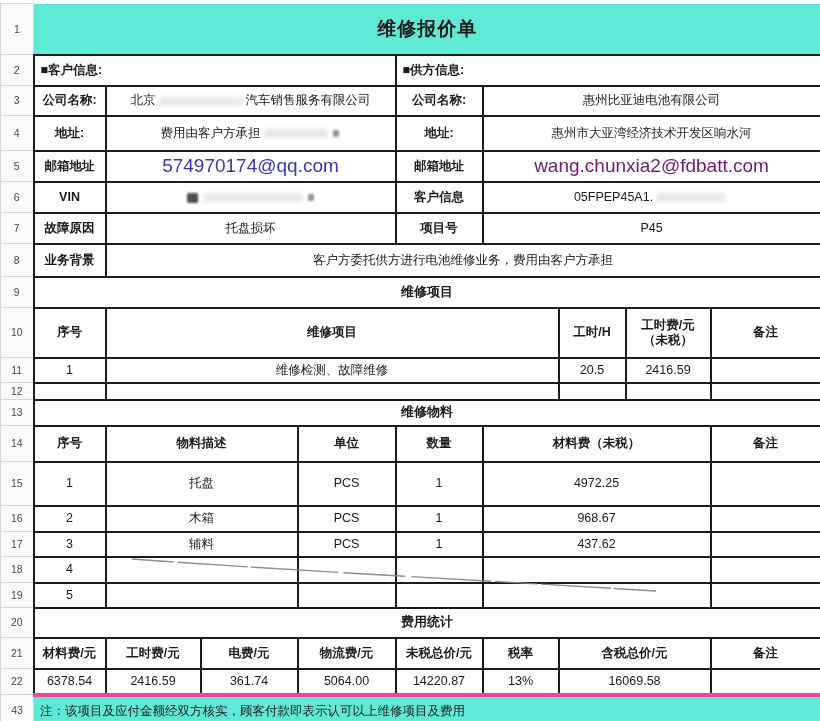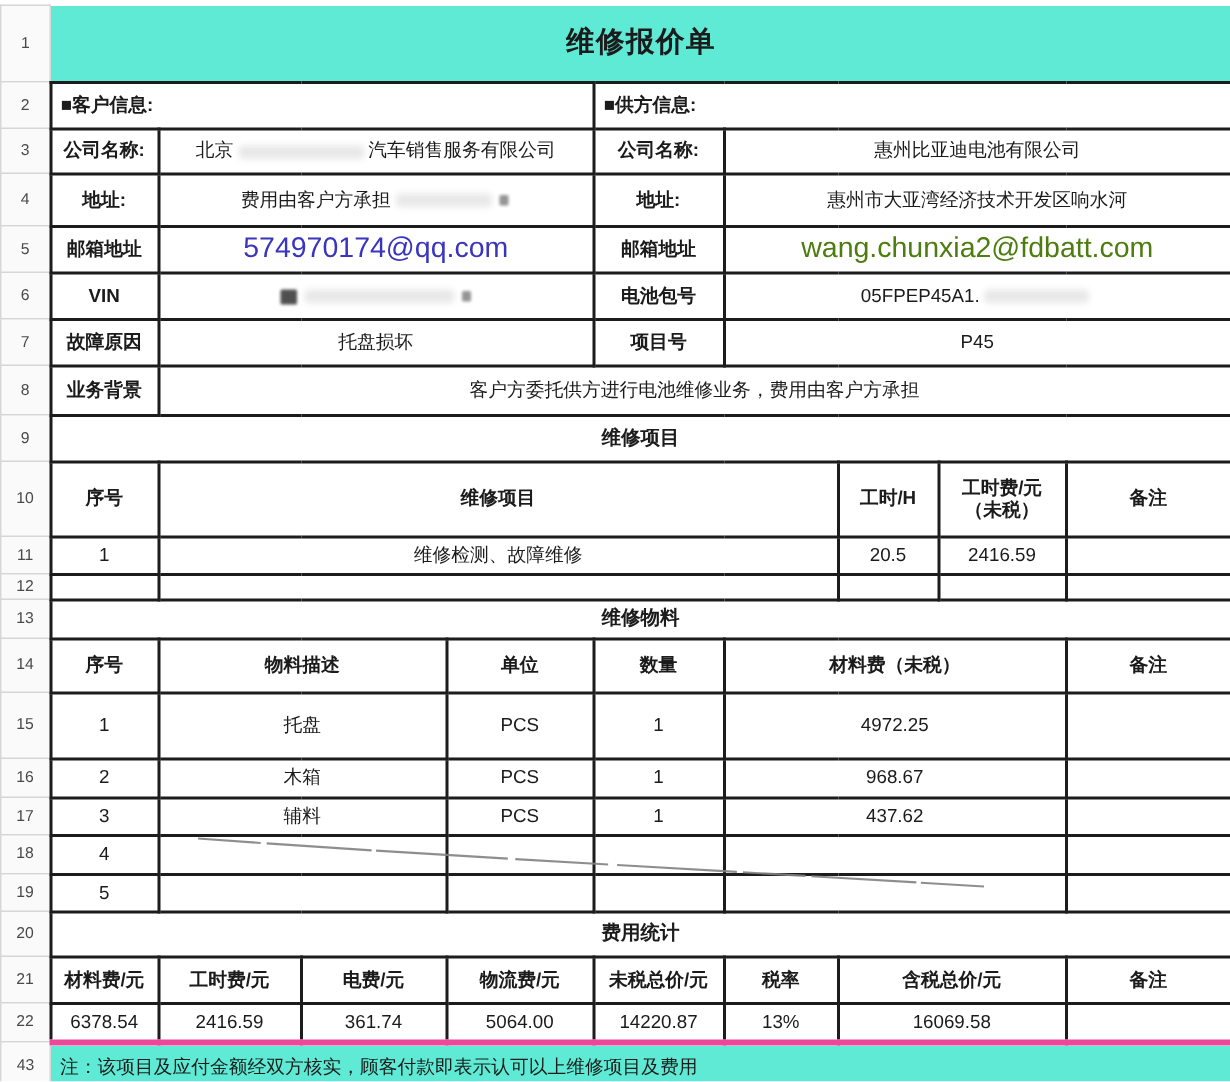--- a/index.html
+++ b/index.html
@@ -71,28 +71,28 @@
       <td class="b" colspan="3"><span>费用由客户方承担</span><span class="redact w64"></span><span class="mark small"></span></td>
       <td class="b hd">地址:</td>
       <td class="b" colspan="4">惠州市大亚湾经济技术开发区响水河</td>
     </tr>
 
     <tr style="height:31px">
       <td class="g">5</td>
       <td class="b hd">邮箱地址</td>
       <td class="b" colspan="3"><span class="link" style="color: rgb(58, 53, 189);">574970174@qq.com</span></td>
       <td class="b hd">邮箱地址</td>
-      <td class="b" colspan="4"><span class="link" style="color: #4d7c0f;">wang.chunxia2@fdbatt.com</span></td>
+      <td class="b" colspan="4"><span class="link" style="color: #701a75;">wang.chunxia2@fdbatt.com</span></td>
     </tr>
 
     <tr style="height:31px">
       <td class="g">6</td>
       <td class="b hd">VIN</td>
       <td class="b" colspan="3"><span class="mark"></span><span class="redact w100"></span><span class="mark small"></span></td>
-      <td class="b hd">电池包号</td>
+      <td class="b hd">客户信息</td>
       <td class="b" colspan="4"><span>05FPEP45A1.</span><span class="redact w70"></span></td>
     </tr>
 
     <tr style="height:31px">
       <td class="g">7</td>
       <td class="b hd">故障原因</td>
       <td class="b" colspan="3">托盘损坏</td>
       <td class="b hd">项目号</td>
       <td class="b" colspan="4">P45</td>
     </tr>

